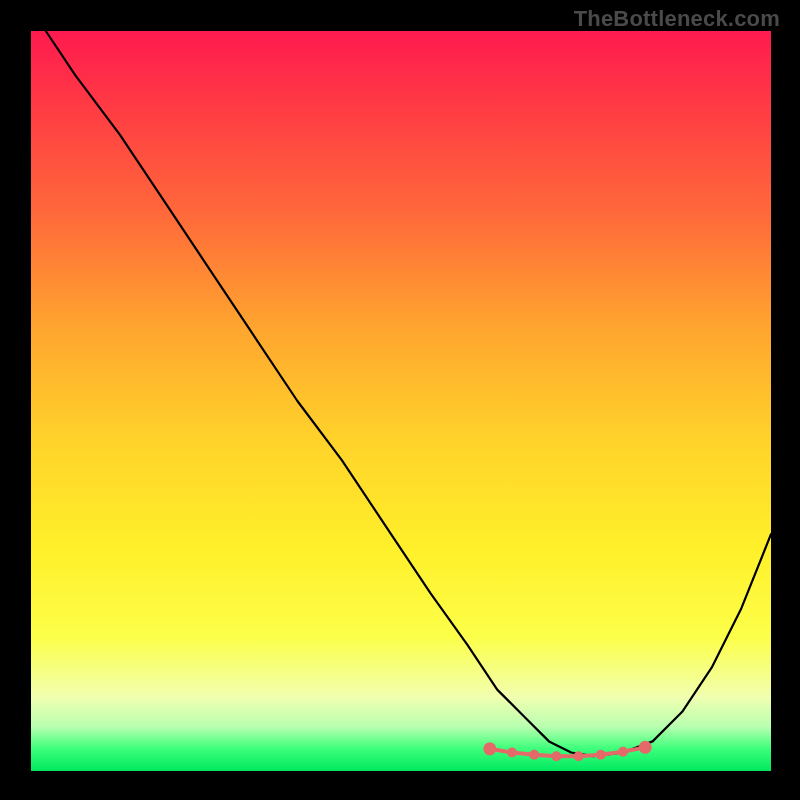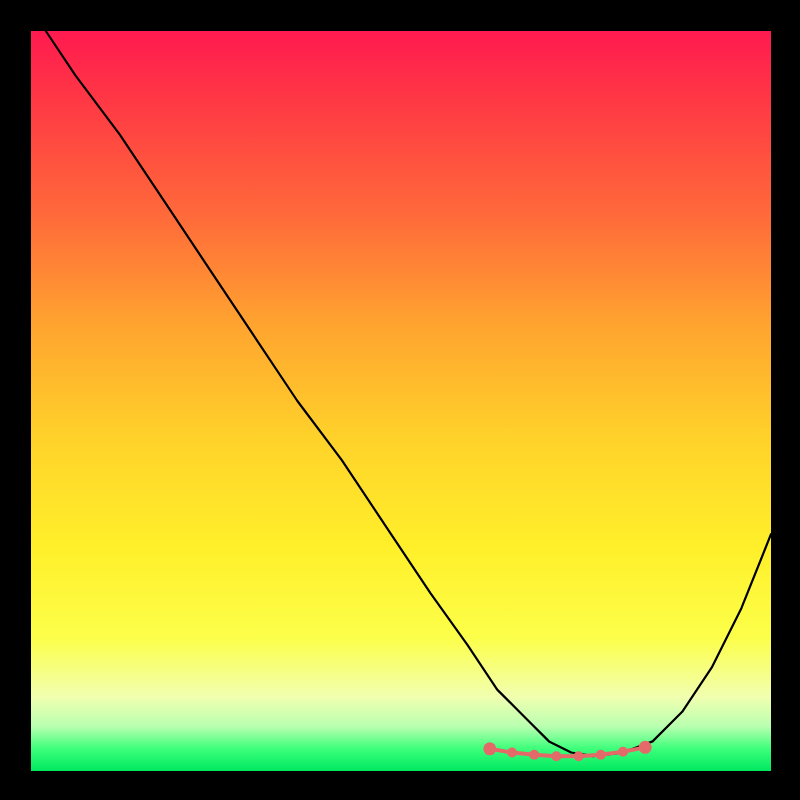--- a/index.html
+++ b/index.html
@@ -92,13 +92,14 @@
         <circle cx="481.0" cy="721.5" r="5"></circle>
         <circle cx="503.2" cy="723.7" r="5"></circle>
         <circle cx="525.4" cy="725.2" r="5"></circle>
         <circle cx="547.6" cy="725.2" r="5"></circle>
         <circle cx="569.8" cy="723.7" r="5"></circle>
         <circle cx="592.0" cy="720.8" r="5"></circle>
         <circle cx="614.2" cy="716.3" r="6.5"></circle>
       </g>
   </svg>
 
+  <div class="watermark">TheBottleneck.com</div>
 </div>
 
 </body></html>

